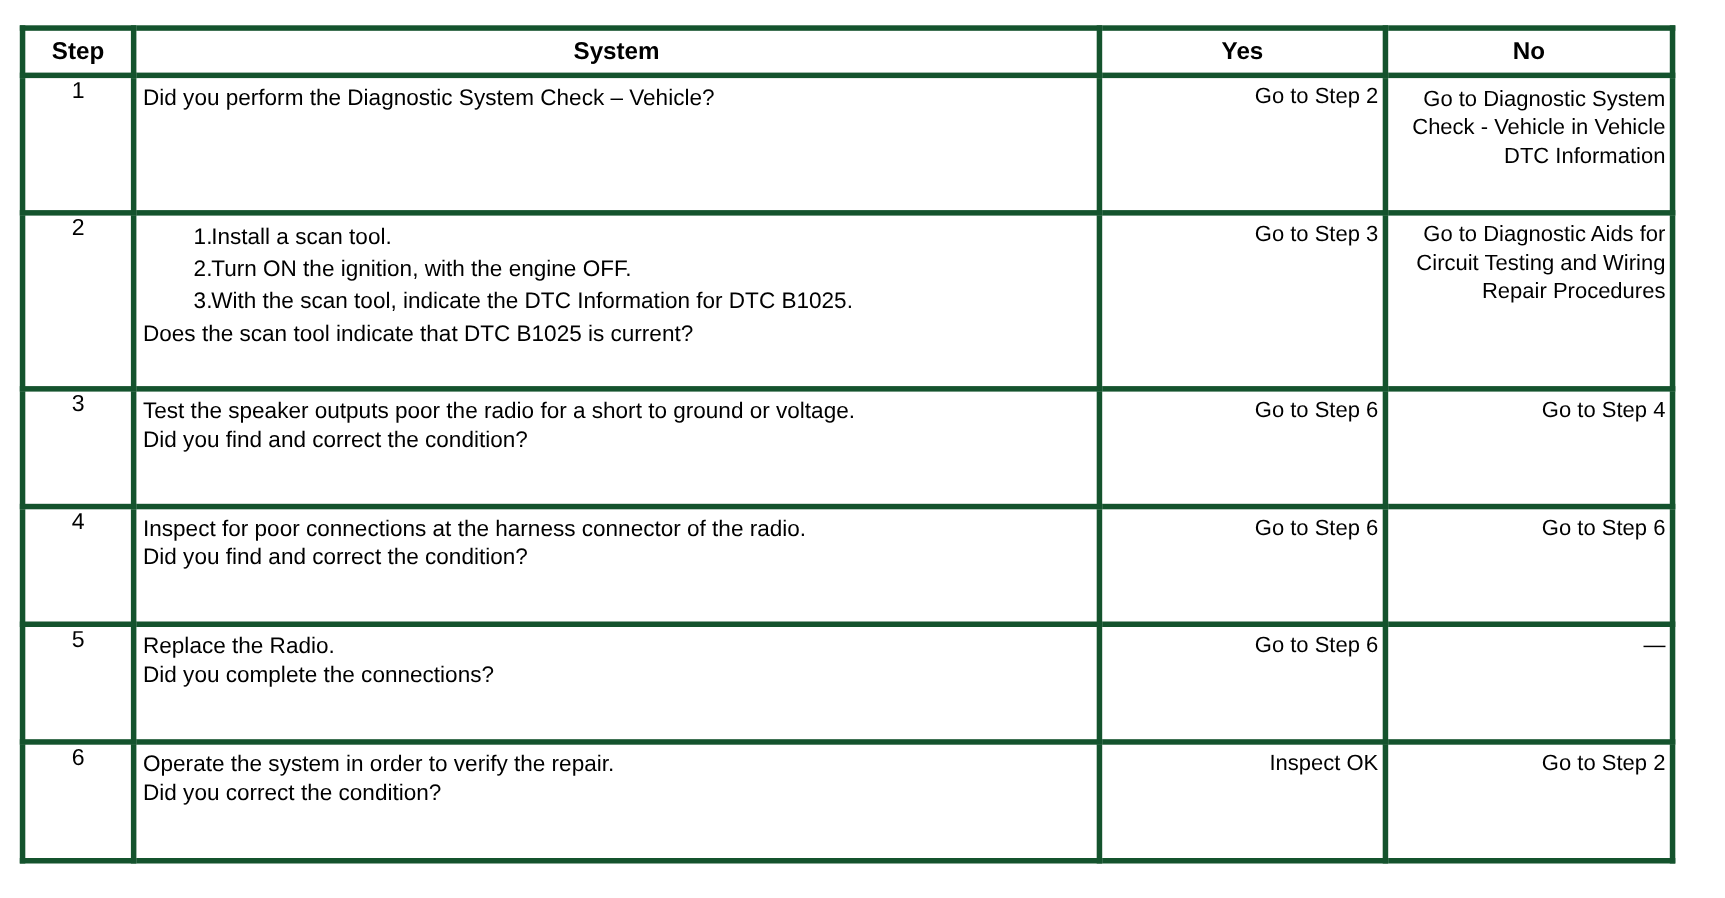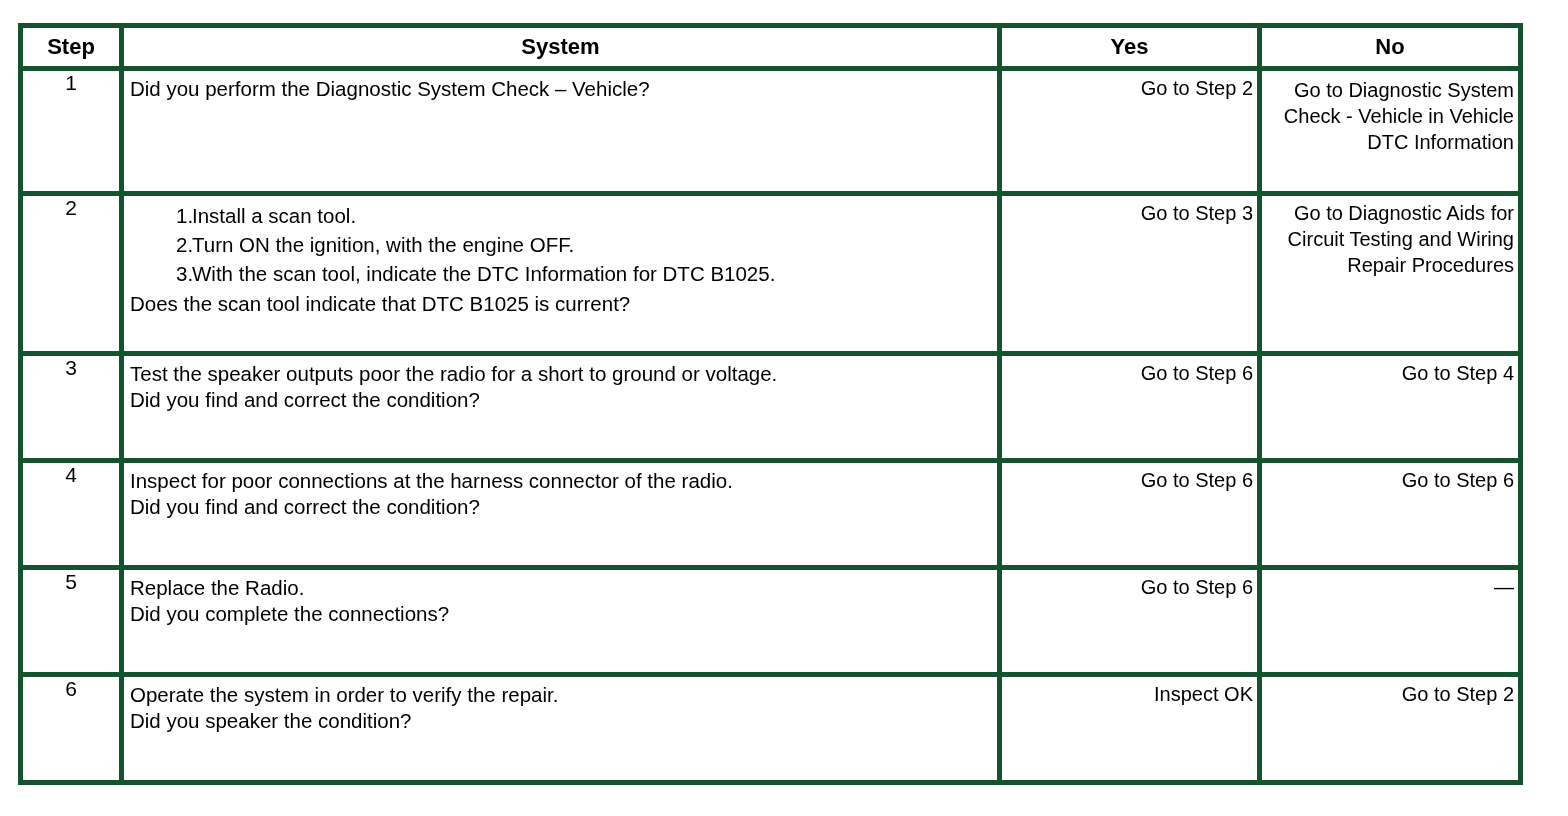--- a/index.html
+++ b/index.html
@@ -227,21 +227,21 @@
         <td class="answer-cell">
           <div class="answer-inner">—</div>
         </td>
       </tr>
 
       <tr class="r6">
         <td class="step-cell">6</td>
         <td class="action-cell">
           <div class="action-inner">
             <p class="action-lead">Operate the system in order to verify the repair.</p>
-            <p class="action-question">Did you speaker the condition?</p>
+            <p class="action-question">Did you correct the condition?</p>
           </div>
         </td>
         <td class="answer-cell">
           <div class="answer-inner">Inspect OK</div>
         </td>
         <td class="answer-cell">
           <div class="answer-inner">Go to Step 2</div>
         </td>
       </tr>
 

